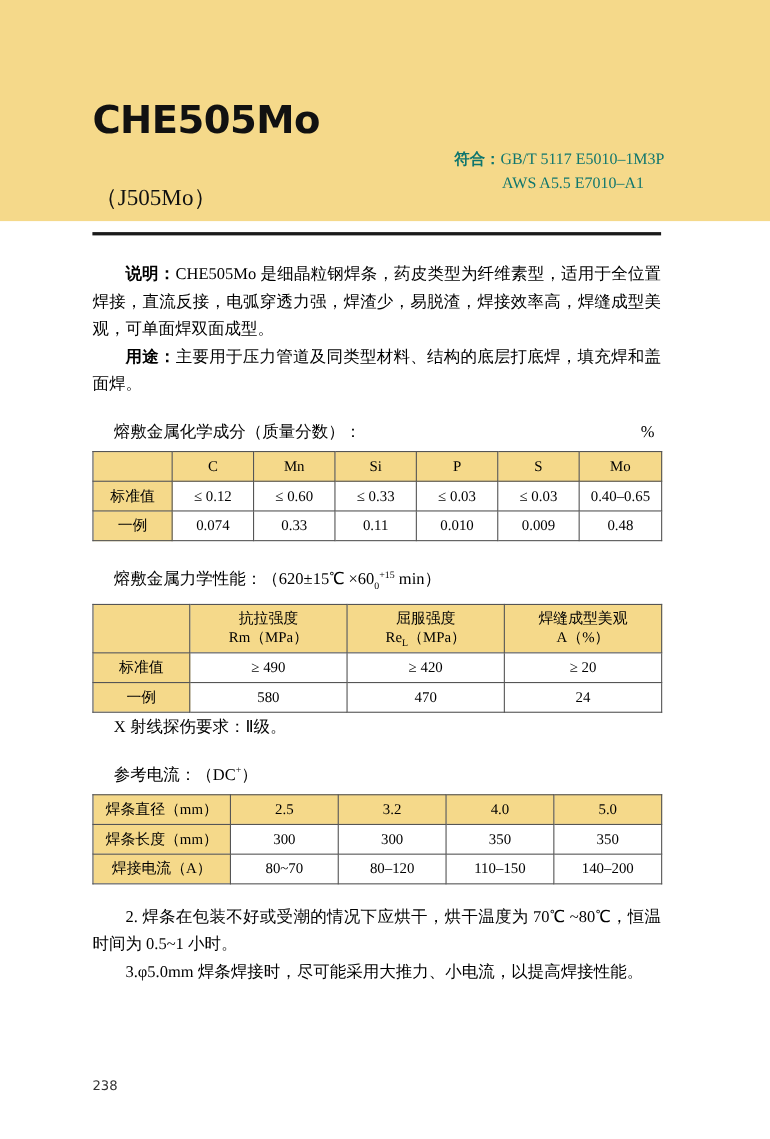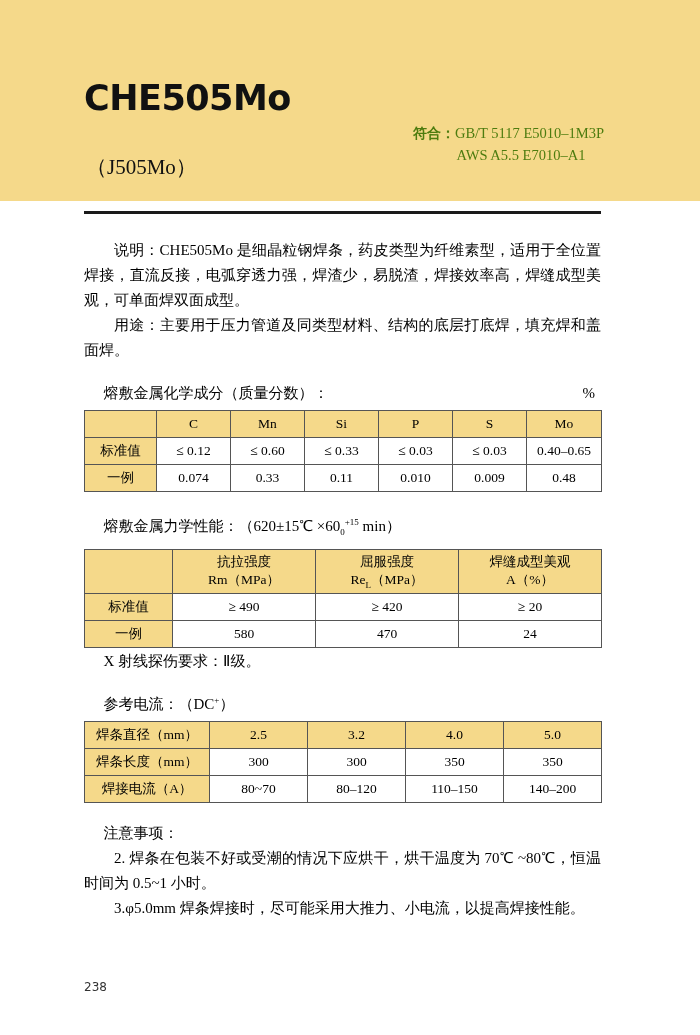--- a/index.html
+++ b/index.html
@@ -25,21 +25,21 @@
     position: absolute;
     left: 0;
     top: 0;
     width: 700px;
     height: 201px;
     background: #f5d98a;
   }
   .header-inner {
     position: absolute;
     left: 0;
-    top: 0;
+    top: 12px;
     width: 700px;
     height: 201px;
     border-radius: 15px;
   }
   .product-code {
     position: absolute;
     left: 84px;
     top: 78px;
     font-family: "DejaVu Sans", sans-serif;
     font-weight: bold;
@@ -56,21 +56,21 @@
     color: #111111;
     margin-top: 20px;
   }
   .standards {
     position: absolute;
     right: 96px;
     top: 122px;
     text-align: left;
     font-size: 14.5px;
     line-height: 22px;
-    color: #4d7c0f;
+    color: #0f766e;
     white-space: nowrap;
   }
   .standards .std-row {
     display: block;
   }
   .standards .std-label {
     font-weight: bold;
     font-family: "DejaVu Sans", sans-serif;
     font-size: 14px;
   }
@@ -90,21 +90,21 @@
     width: 517px;
   }
   p.para {
     margin: 0;
     font-size: 15px;
     line-height: 25px;
     text-align: justify;
     text-justify: inter-ideograph;
   }
   p.para .lead {
-    font-weight: normal;
+    font-weight: bold;
   }
   .indent {
     text-indent: 2em;
   }
   
   .sec-title {
     margin: 0;
     font-size: 15px;
     line-height: 24px;
     text-indent: 1.3em;
@@ -320,21 +320,20 @@
             <td>110–150</td>
             <td>140–200</td>
           </tr>
         </tbody>
       </table>
     </div>
 
     <div class="sp18"></div>
 
     <div class="notes">
-      <p class="notes-title">注意事项：</p>
       <p>2. 焊条在包装不好或受潮的情况下应烘干，烘干温度为 70℃ ~80℃，恒温时间为 0.5~1 小时。</p>
       <p>3.φ5.0mm 焊条焊接时，尽可能采用大推力、小电流，以提高焊接性能。</p>
     </div>
 
   </div>
 
   <div class="page-number">238</div>
 
 </div>
 

